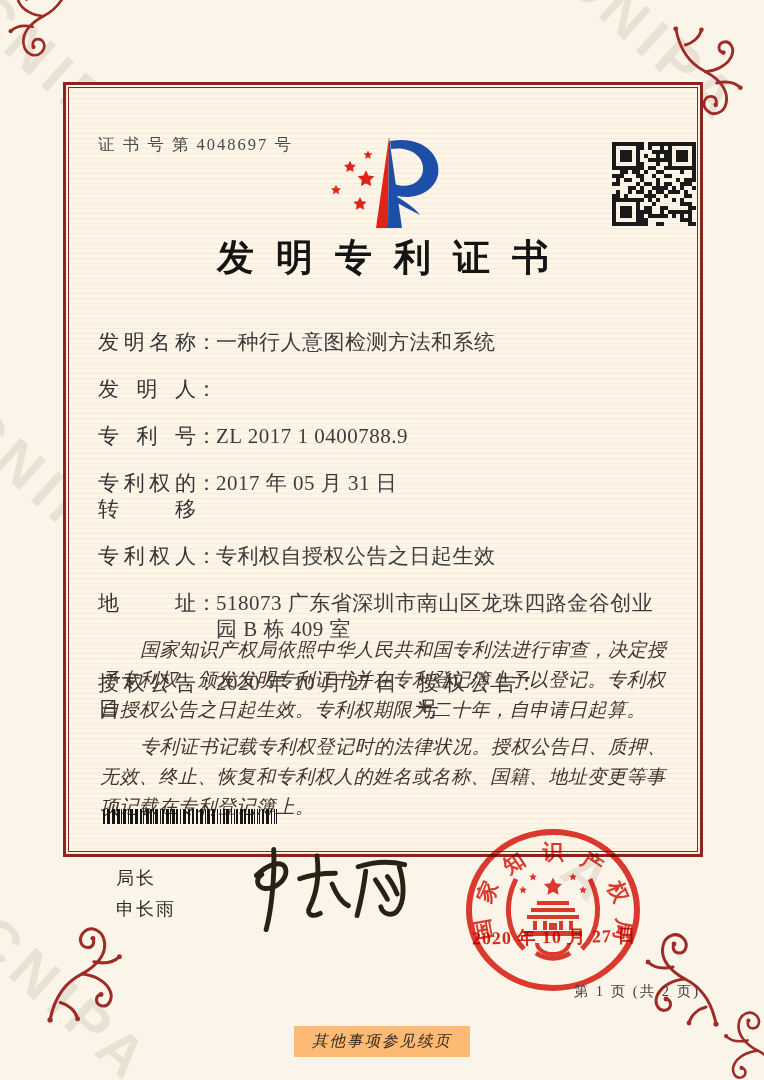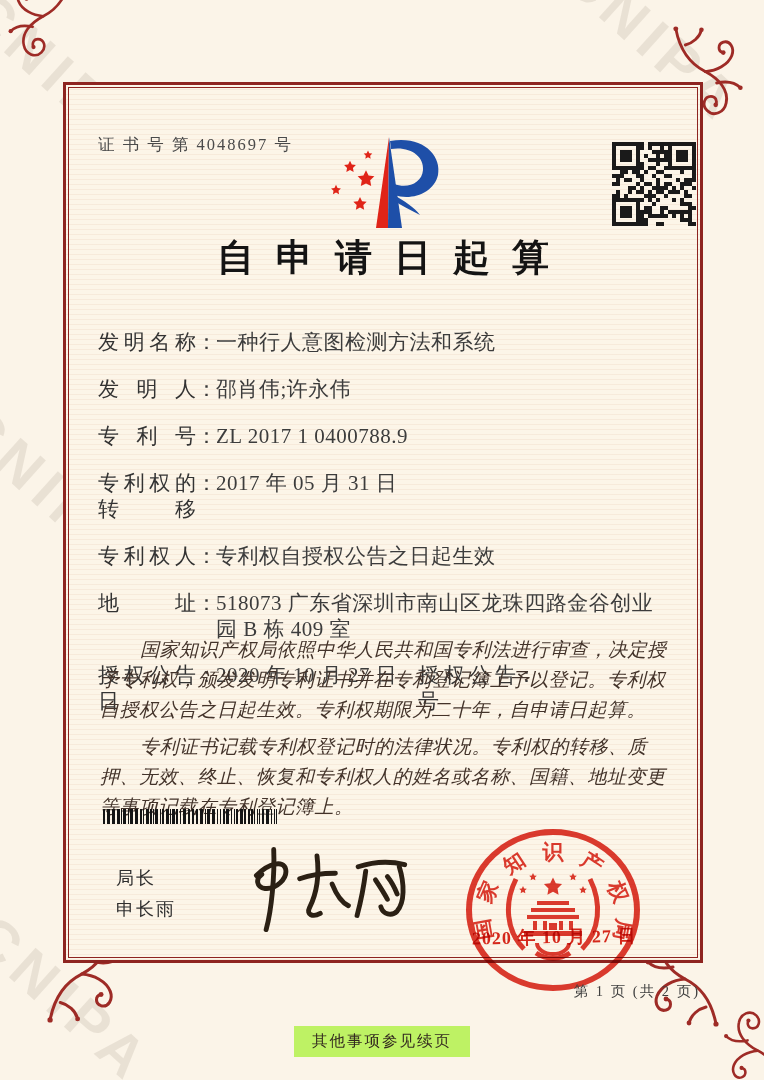--- a/index.html
+++ b/index.html
@@ -17,38 +17,38 @@
   }
   
   .ornament{position:absolute;pointer-events:none;}
   .orn-tl{left:-14px;top:-26px;width:88px;height:88px;transform:rotate(180deg);}
   .orn-tr{left:672px;top:26px;width:95px;height:95px;transform:rotate(180deg) scaleX(-1);}
   .orn-bl{left:46px;top:920px;width:102px;height:104px;}
   .orn-br{left:620px;top:926px;width:100px;height:102px;transform:scaleX(-1);}
   .orn-brc{left:702px;top:1006px;width:86px;height:86px;transform:scaleX(-1);}
   
   .frame{
-    position:absolute;left:63px;top:82px;width:640px;height:881px;box-sizing:border-box;
+    position:absolute;left:63px;top:82px;width:640px;height:775px;box-sizing:border-box;
     border:3px solid #8e2420;
     background:repeating-linear-gradient(0deg,rgba(213,160,130,.13) 0 1px,transparent 1px 5px),#fcf5e8;
   }
   .frame-inner{position:absolute;inset:2px;border:1px solid #8e2420;pointer-events:none;}
   .cert-no{position:absolute;left:32px;top:49px;font-size:16.5px;letter-spacing:2px;color:#4a4a4a;}
   .logo{position:absolute;left:240px;top:48px;width:140px;height:100px;}
   .qr{position:absolute;left:545px;top:56px;width:86px;height:86px;}
   .title{
     position:absolute;left:0;top:148px;width:100%;text-align:center;
     font-size:37px;font-weight:600;color:#141414;letter-spacing:22px;text-indent:22px;
   }
   .fields{position:absolute;left:32px;top:244px;right:28px;}
   .field-row{display:flex;font-size:21px;line-height:26px;margin-bottom:21px;color:#383838;}
   .flabel{width:98px;flex:none;text-align:justify;text-align-last:justify;color:#333;}
   .fcolon{width:20px;flex:none;}
   .fvalue{flex:1;letter-spacing:.5px;color:#3c3c3c;}
-  .row-addr{margin-bottom:20px;}
+  .row-addr{margin-bottom:28px;}
   .grant-row{display:flex;}
   .grant-group1{display:flex;width:320px;flex:none;}
   .grant-group1 .fvalue{flex:1;}
   .grant-group2{display:flex;flex:1;}
   .paras{position:absolute;left:34px;top:550px;right:28px;color:#43332a;}
   .paras p{
     margin:0 0 7px 0;text-indent:2.1em;font-size:19px;line-height:30px;
     font-style:italic;letter-spacing:.5px;
   }
   .barcode{position:absolute;left:37px;top:724px;width:178px;height:15px;}
@@ -58,22 +58,22 @@
   .seal-date{
     position:absolute;left:406px;top:840px;width:170px;white-space:nowrap;
     color:#d8291d;font-weight:bold;font-size:18px;letter-spacing:1px;transform:rotate(-1deg);
     mix-blend-mode:multiply;
   }
   .seal-char{font-size:21px;fill:#dc3126;font-weight:bold;text-anchor:middle;
     font-family:"Liberation Serif","DejaVu Serif",serif;}
   .page-info{position:absolute;left:0;top:897px;width:100%;text-align:right;font-size:14.5px;letter-spacing:2px;color:#3f3f3f;}
   .note{
     position:absolute;left:50%;top:1026px;transform:translateX(-50%);
-    background:#bef264;padding:5px 18px;font-size:15.5px;letter-spacing:2px;color:#33291f;
-    white-space:nowrap;
+    background:#fdba74;padding:5px 18px;font-size:15.5px;letter-spacing:2px;color:#33291f;
+    font-style:italic;white-space:nowrap;
   }
 </style>
 </head>
 <body>
 
 <div class="page">
 
   <div class="wm" style="left:-50px;top:40px;">CNIPA</div>
   <div class="wm" style="left:545px;top:5px;">CNIPA</div>
   <div class="wm" style="left:420px;top:280px;">CNIPA</div>
@@ -324,32 +324,31 @@
           <rect x="76" y="80" width="4" height="4"></rect>
           <rect x="80" y="80" width="4" height="4"></rect>
           <path fill-rule="evenodd" d="M0,0h28v28h-28z M4,4v20h20v-20z"></path>
           <rect x="8" y="8" width="12" height="12"></rect>
           <path fill-rule="evenodd" d="M56,0h28v28h-28z M60,4v20h20v-20z"></path>
           <rect x="64" y="8" width="12" height="12"></rect>
           <path fill-rule="evenodd" d="M0,56h28v28h-28z M4,60v20h20v-20z"></path>
           <rect x="8" y="64" width="12" height="12"></rect>
         </svg></div>
 
-    <div class="title">自申请日起算</div>
+    <div class="title">发明专利证书</div>
 
     <div class="fields">
       <div class="field-row">
         <span class="flabel">发明名称</span>
           <span class="fcolon">：</span>
         <span class="fvalue">一种行人意图检测方法和系统</span>
       </div>
       <div class="field-row">
         <span class="flabel">发明人</span>
           <span class="fcolon">：</span>
-        <span class="fvalue">邵肖伟;许永伟</span>
       </div>
       <div class="field-row">
         <span class="flabel">专利号</span>
           <span class="fcolon">：</span>
         <span class="fvalue">ZL 2017 1 0400788.9</span>
       </div>
       <div class="field-row">
         <span class="flabel">专利权的转移</span>
           <span class="fcolon">：</span>
         <span class="fvalue">2017 年 05 月 31 日</span>
@@ -372,21 +371,21 @@
         </span>
         <span class="grant-group2">
           <span class="flabel">授权公告号</span>
             <span class="fcolon">：</span>
         </span>
       </div>
     </div>
 
     <div class="paras">
       <p>国家知识产权局依照中华人民共和国专利法进行审查，决定授予专利权，颁发发明专利证书并在专利登记簿上予以登记。专利权自授权公告之日起生效。专利权期限为二十年，自申请日起算。</p>
-      <p>专利证书记载专利权登记时的法律状况。专利权的转移、质押、无效、终止、恢复和专利权人的姓名或名称、国籍、地址变更等事项记载在专利登记簿上。</p>
+      <p>专利证书记载专利权登记时的法律状况。授权公告日、质押、无效、终止、恢复和专利权人的姓名或名称、国籍、地址变更等事项记载在专利登记簿上。</p>
     </div>
 
     <div class="barcode" id="barcode"><svg width="178" height="15" fill="#141414">
           <rect x="0" y="0" width="2" height="15"></rect>
           <rect x="4" y="0" width="3" height="15"></rect>
           <rect x="9" y="0" width="3" height="15"></rect>
           <rect x="14" y="0" width="3" height="15"></rect>
           <rect x="18" y="0" width="1" height="15"></rect>
           <rect x="20" y="0" width="3" height="15"></rect>
           <rect x="25" y="0" width="1" height="15"></rect>

